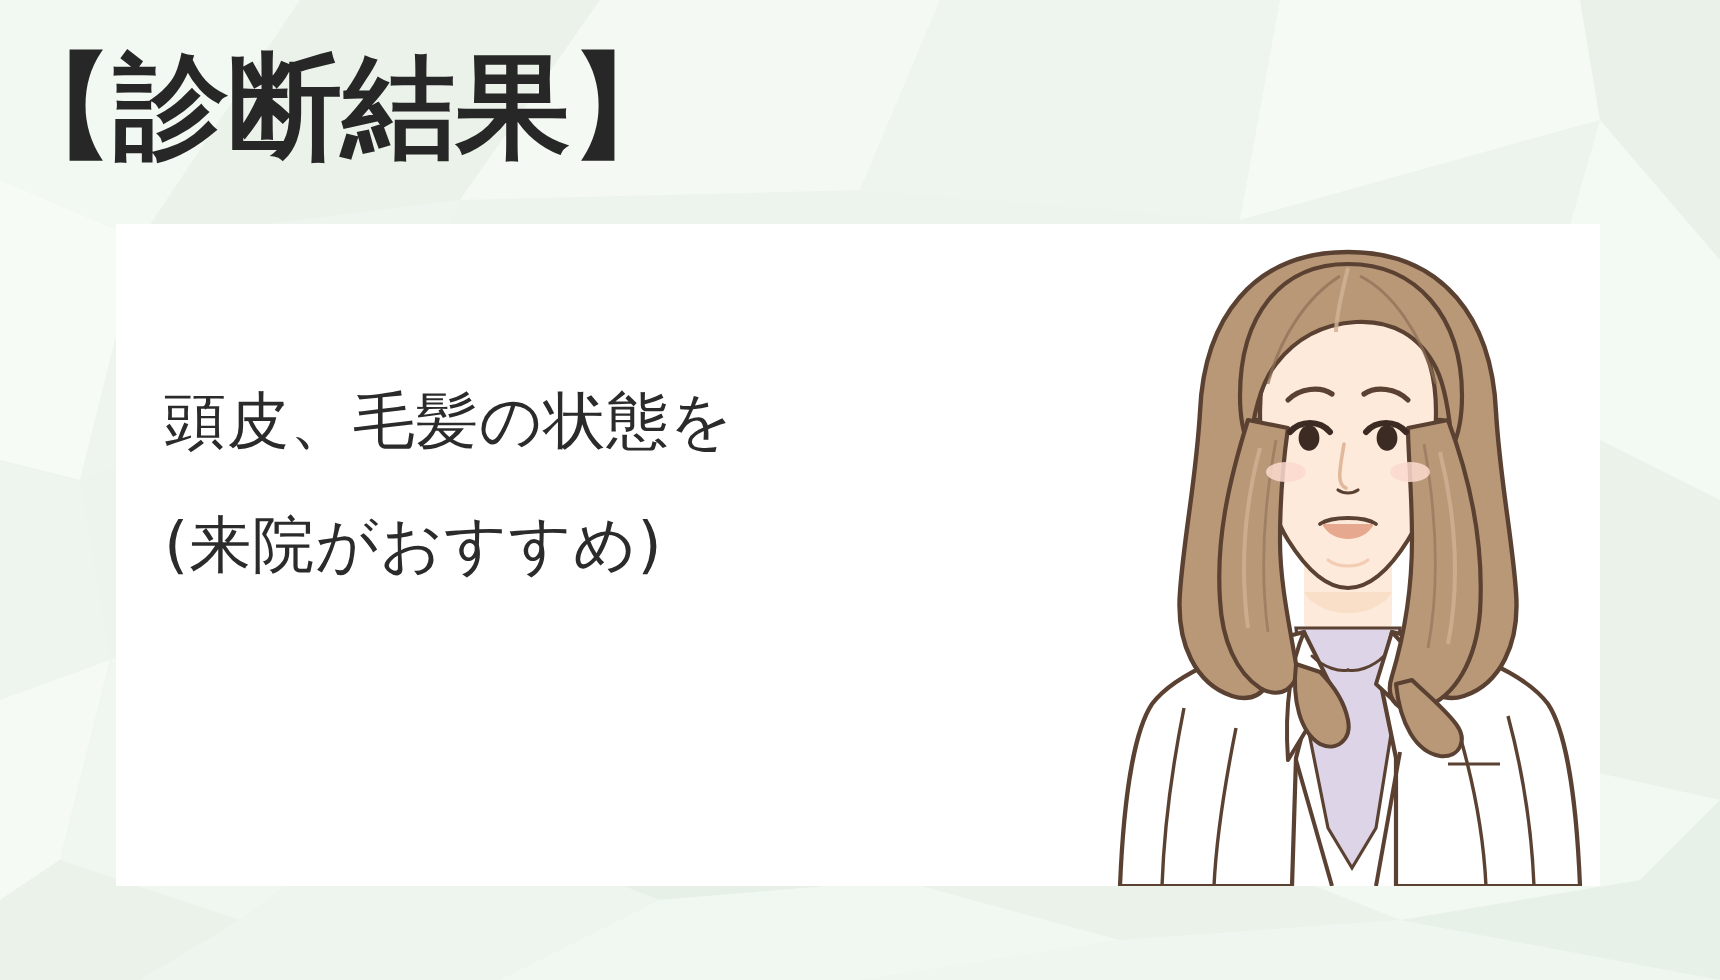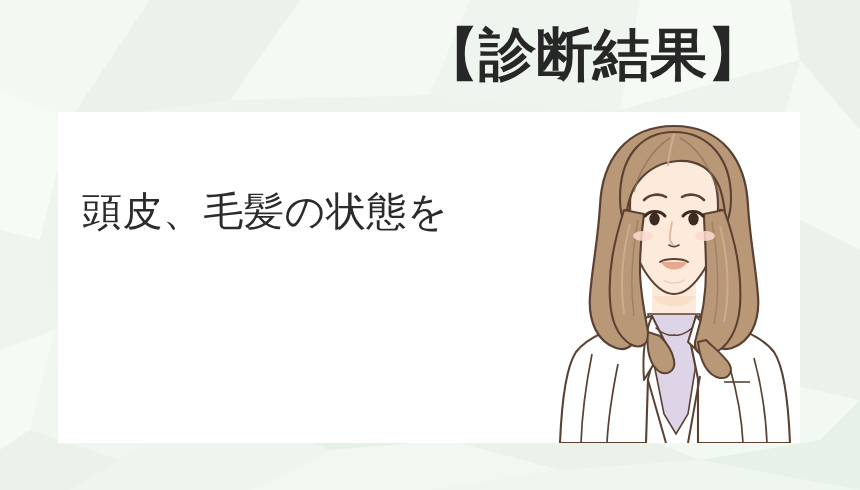--- a/index.html
+++ b/index.html
@@ -30,29 +30,28 @@
     height: 490px;
     display: block;
   }
 
   
   #title {
     position: absolute;
     left: 0;
     top: 18px;
     width: 752px;
-    text-align: right;
+    text-align: left;
     font-family: "DejaVu Sans", "Liberation Sans", sans-serif;
     font-size: 57px;
     line-height: 72px;
     font-weight: bold;
     color: #272727;
     letter-spacing: 0px;
     white-space: nowrap;
-    margin-left: 12px;
   }
 
   
   #card {
     position: absolute;
     left: 58px;
     top: 112px;
     width: 742px;
     height: 331px;
     background: #ffffff;
@@ -60,21 +59,21 @@
 
   
   #body-copy {
     position: absolute;
     left: 24px;
     top: 68px;
     width: 500px;
   }
   .copy-line {
     font-family: "DejaVu Sans", "Liberation Sans", sans-serif;
-    font-size: 40px;
+    font-size: 31px;
     line-height: 62px;
     color: #2b2b2b;
     white-space: nowrap;
     letter-spacing: 0.5px;
   }
 
   
   #doctor {
     position: absolute;
     left: 490px;
@@ -122,20 +121,21 @@
       <polygon points="380,390 600,420 560,350 200,300" fill="#edf4ed"></polygon>
     </g>
   </svg>
 
   <div id="title">【診断結果】</div>
 
   <div id="card">
 
     <div id="body-copy">
       <div class="copy-line">頭皮、毛髪の状態を</div>
+      <div class="copy-line">(来院がおすすめ)</div>
     </div>
 
     <div id="doctor">
       <svg viewBox="0 0 252 329" aria-hidden="true">
         <defs>
           <clipPath id="clipAll">
             <rect x="0" y="0" width="252" height="329"></rect>
           </clipPath>
         </defs>
         <g clip-path="url(#clipAll)">

